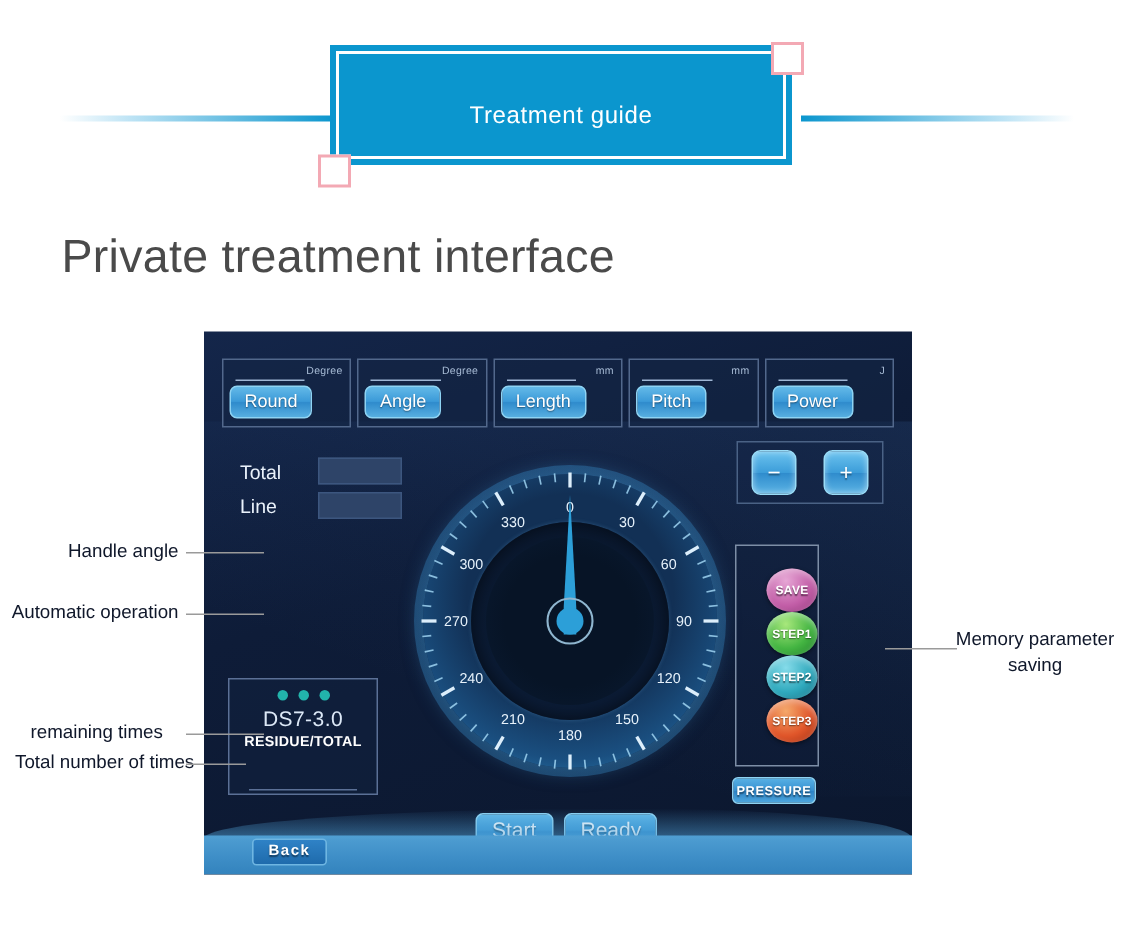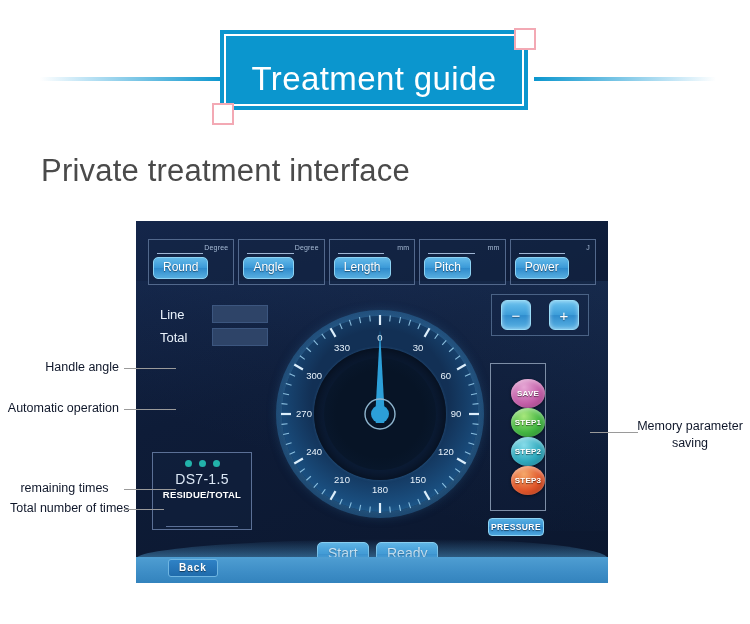--- a/index.html
+++ b/index.html
@@ -27,21 +27,21 @@
     position: absolute; left: 220px; top: 30px; width: 308px; height: 80px;
     background: #0b96ce;
     padding: 4px;
   }
   .banner-inner {
     width: 100%; height: 100%;
     border: 2px solid #ffffff;
     display: flex; align-items: center; justify-content: center;
   }
   .banner-title {
-    color: #ffffff; font-size: 33px; letter-spacing: .4px; font-weight: 400;
+    color: #ffffff; font-size: 16px; letter-spacing: .4px; font-weight: 400;
     line-height: 1;
     margin-top: 16px;
   }
   .corner-sq {
     position: absolute; width: 22px; height: 22px;
     border: 2px solid #f3a9b4; background: #ffffff;
   }
   .corner-sq.tr { left: 514px; top: 28px; }
   .corner-sq.bl { left: 212px; top: 103px; }
 
@@ -286,37 +286,37 @@
 
       <div class="param-cell">
         <div class="slot"></div>
         <span class="unit">J</span>
         <button class="btn-glass">Power</button>
       </div>
     </div>
 
     <div class="tot-line">
       <div class="tl-row">
+        <span class="tl-label">Total</span>
+        <span class="tl-field"></span>
+      </div>
+      <div class="tl-row">
         <span class="tl-label">Line</span>
-        <span class="tl-field"></span>
-      </div>
-      <div class="tl-row">
-        <span class="tl-label">Total</span>
         <span class="tl-field"></span>
       </div>
     </div>
 
 
     <div class="ds-box">
       <div class="ds-dots">
         <span class="ds-dot"></span>
         <span class="ds-dot"></span>
         <span class="ds-dot"></span>
       </div>
-      <div class="ds-model">DS7-1.5</div>
+      <div class="ds-model">DS7-3.0</div>
       <div class="ds-sub">RESIDUE/TOTAL</div>
       <div class="ds-rule"></div>
     </div>
 
     <div class="gauge">
       <div class="gauge-glow"></div>
       <div class="gauge-ring"></div>
       <div class="gauge-inner"></div>
       <div class="gauge-inner2"></div>
       <svg width="208" height="208" viewBox="0 0 208 208">

